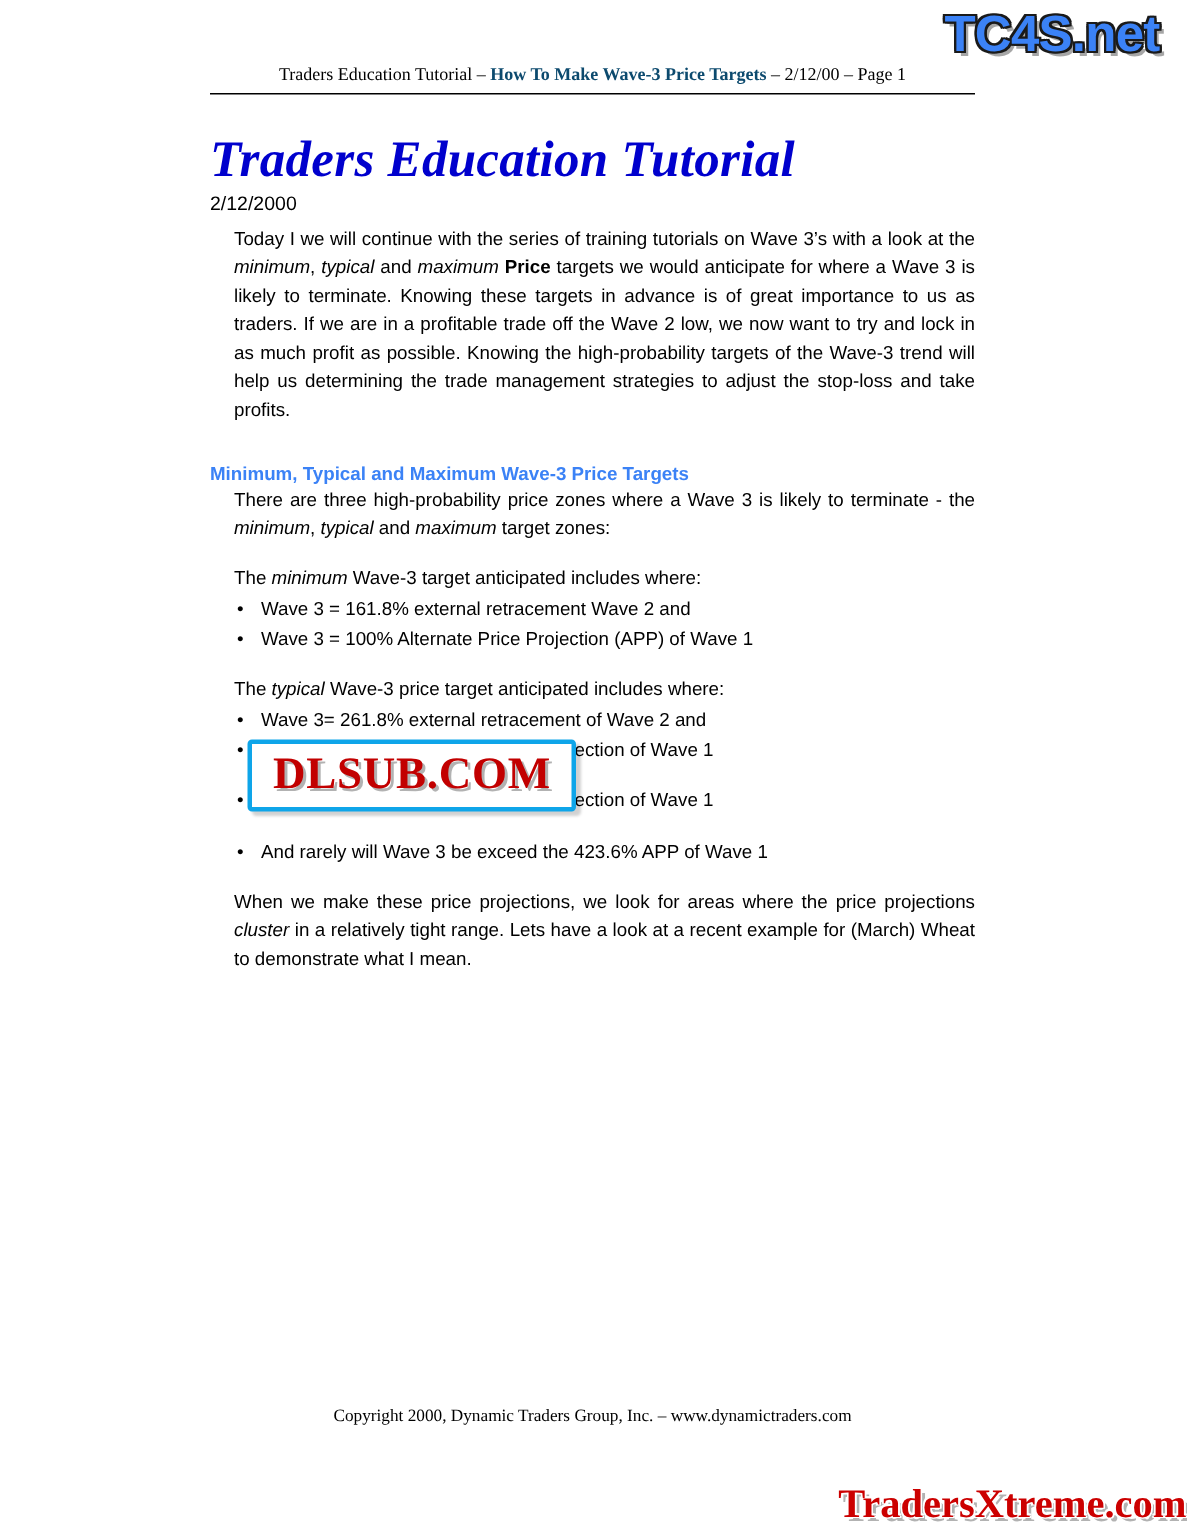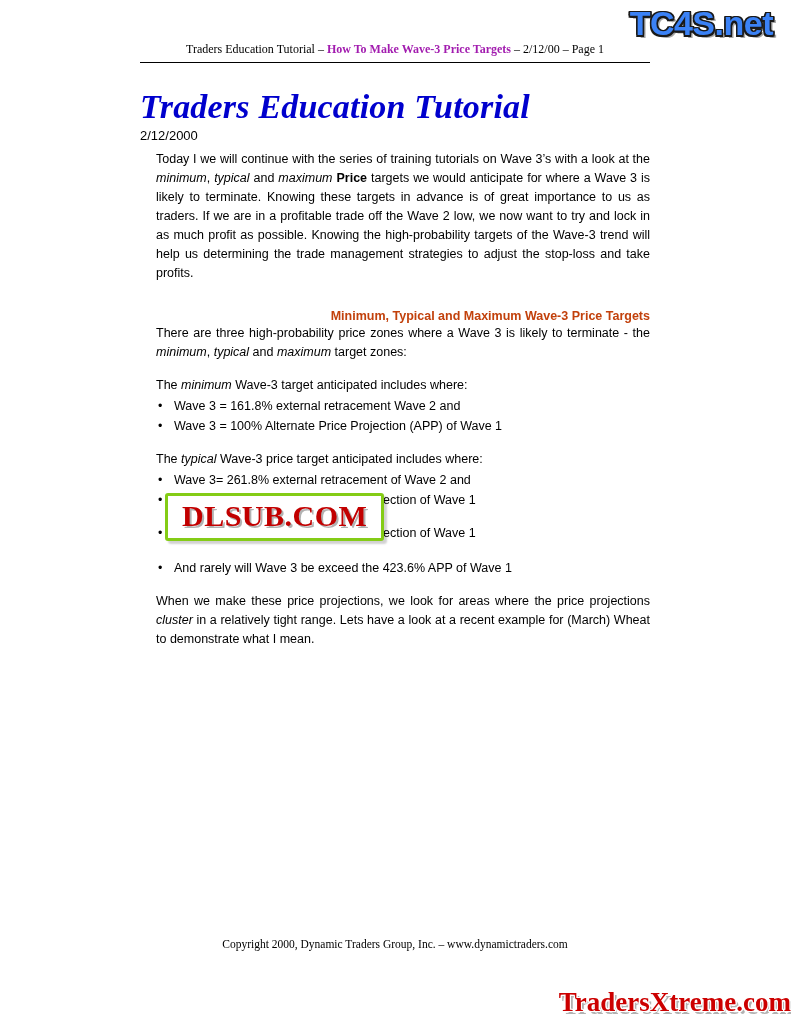--- a/index.html
+++ b/index.html
@@ -41,21 +41,21 @@
   .wm-mid {
     position: absolute;
     left: 165px;
     top: 493px;
     z-index: 40;
     font-family: "Liberation Serif", serif;
     font-weight: bold;
     font-size: 30px;
     color: #c20000;
     background: #ffffff;
-    border: 3px solid #84cc16;
+    border: 3px solid #0ea5e9;
     border-radius: 3px;
     padding: 3px 14px 5px 14px;
     letter-spacing: 0.5px;
     text-shadow: 2px 2px 0 rgba(0,0,0,0.30);
     box-shadow: 3px 3px 2px rgba(0,0,0,0.18);
   }
   .wm-bottom {
     position: absolute;
     right: 0;
     bottom: 6px;
@@ -73,21 +73,21 @@
   
   .header {
     position: absolute;
     left: 140px;
     top: 42px;
     width: 510px;
     text-align: center;
     font-size: 12px;
   }
   .header .hdr-blue {
-    color: #a21caf;
+    color: #0c4a6e;
     font-weight: bold;
   }
   .header-rule {
     position: absolute;
     left: 140px;
     top: 62px;
     width: 510px;
     border-bottom: 1px solid #000000;
   }
 
@@ -116,23 +116,22 @@
     font-family: "Liberation Sans", sans-serif;
     font-size: 15px;
     font-weight: bold;
     color: #0000cd;
     margin: 0 0 14px 0;
   }
   h3.sub-title {
     font-family: "Liberation Sans", sans-serif;
     font-size: 12.5px;
     font-weight: bold;
-    color: #c2410c;
+    color: #3b82f6;
     margin: 26px 0 1px 0;
-    text-align: right;
   }
   p.para {
     font-family: "Liberation Sans", sans-serif;
     font-size: 12.5px;
     line-height: 19px;
     text-align: justify;
     margin: 0 0 14px 16px;
   }
   p.tight {
     margin-bottom: 2px;

